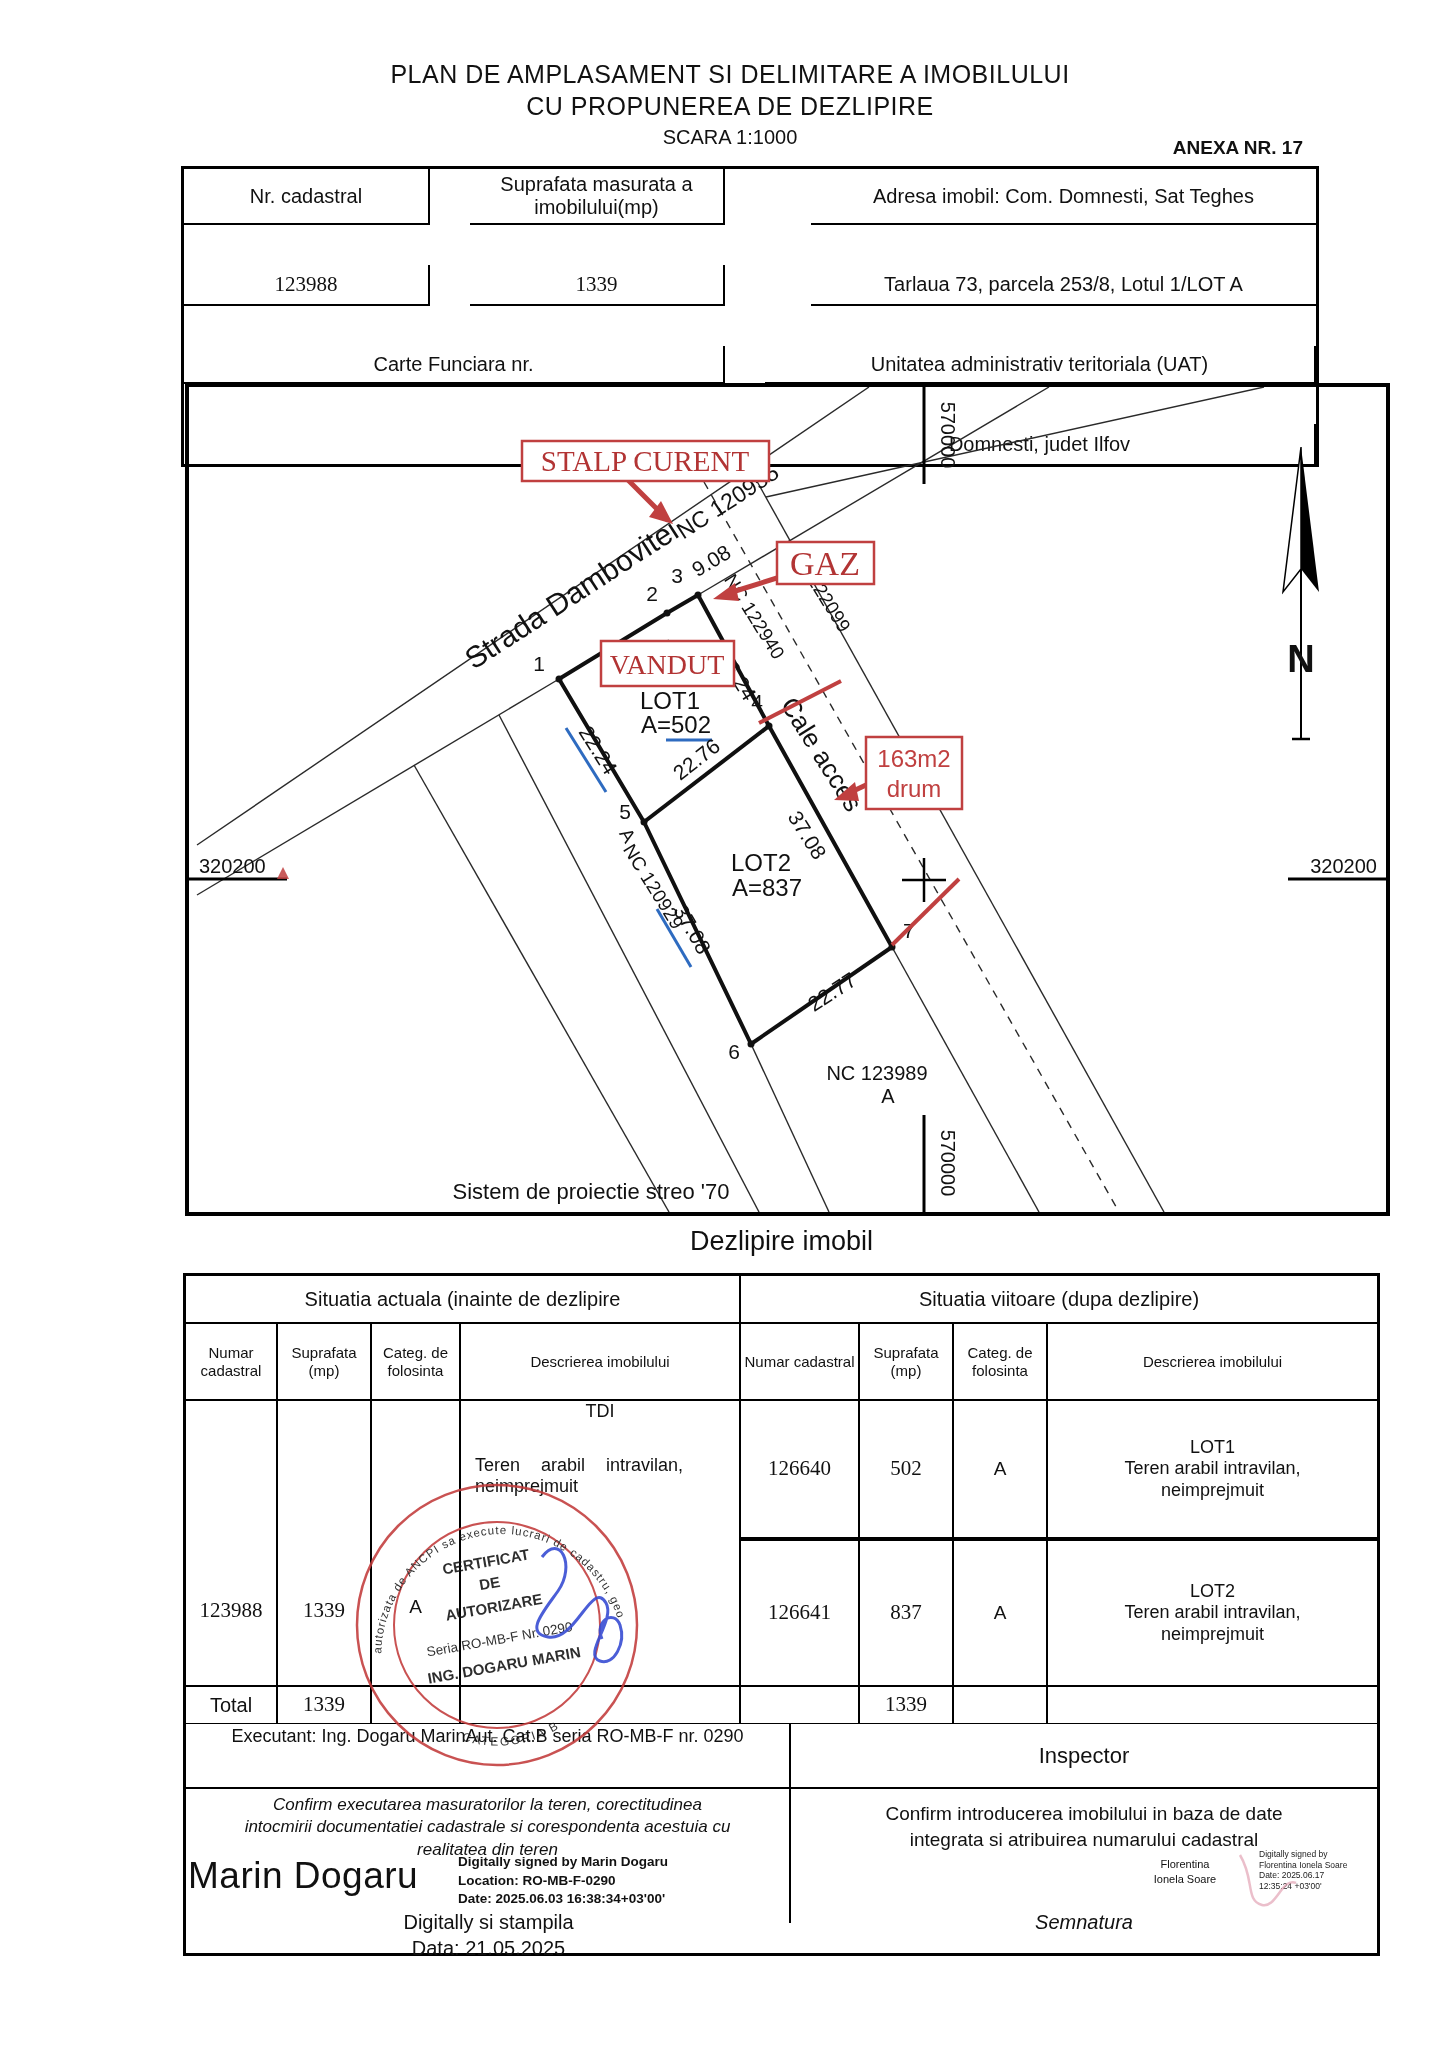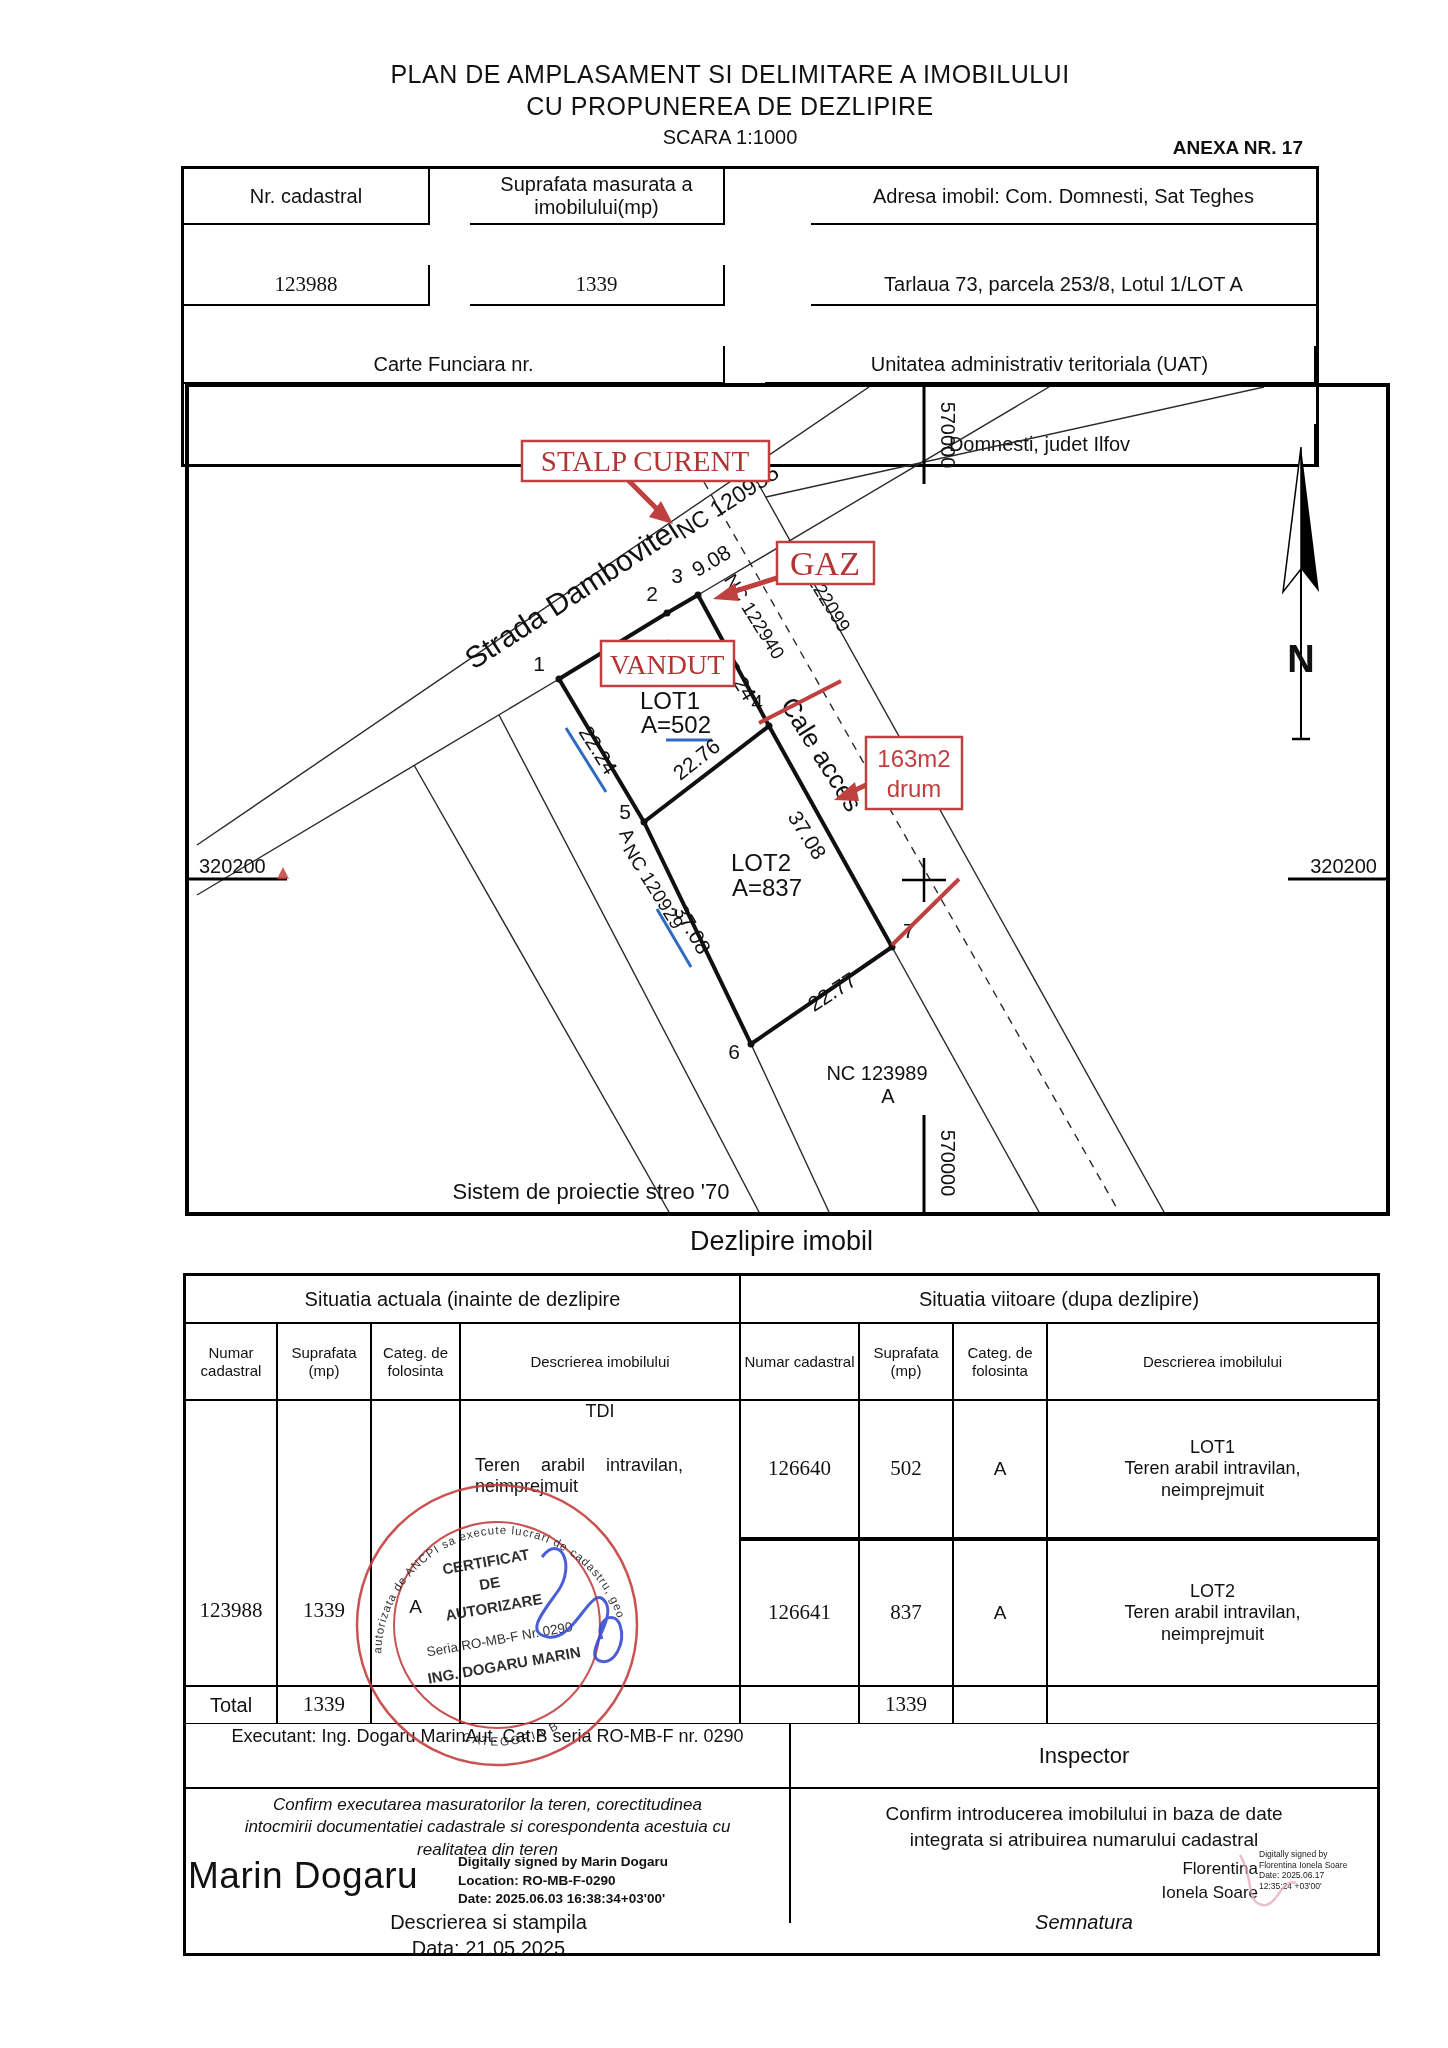--- a/index.html
+++ b/index.html
@@ -46,21 +46,21 @@
   .sec2 .rc{flex:1;display:flex;align-items:center;justify-content:center;font-size:22px;}
   .sec3{position:relative;display:flex;height:136px;border-top:2px solid #000;box-sizing:border-box;}
   .sec3 .lc{position:relative;width:605px;border-right:2px solid #000;box-sizing:border-box;}
   .sec3 .rc{position:relative;flex:1;}
   .confirmL{margin-top:5px;text-align:center;font-style:italic;font-size:17px;line-height:1.32;}
   .confirmR{margin-top:12px;text-align:center;font-size:19px;line-height:1.35;}
   .bigsig{position:absolute;left:2px;top:66px;font-size:37px;letter-spacing:.5px;}
   .digi{position:absolute;left:272px;top:64px;font-size:13.5px;line-height:1.38;font-weight:bold;}
   .capL1{position:absolute;left:0;top:122px;width:605px;text-align:center;font-size:20px;}
   .capL2{position:absolute;left:0;top:148px;width:605px;text-align:center;font-size:20px;}
-  .flor{position:absolute;left:367px;top:68px;width:100px;text-align:right;font-size:17px;line-height:1.4;}
+  .flor{position:absolute;left:344px;top:68px;width:100px;text-align:center;font-size:11px;line-height:1.4;}
   .flordigi{position:absolute;left:468px;top:60px;font-size:8.5px;line-height:1.25;font-weight:normal;color:#222;}
   .capR{position:absolute;left:0;top:122px;width:100%;text-align:center;font-size:20px;font-style:italic;}
   .stamp{left:347px;top:1465px;width:300px;height:320px;pointer-events:none;}
   .pink{left:1180px;top:1840px;width:170px;height:80px;pointer-events:none;}
 </style>
 </head>
 <body>
 
 <div class="page">
 
@@ -270,21 +270,21 @@
           <div>Confirm executarea masuratorilor la teren, corectitudinea</div>
           <div>intocmirii documentatiei cadastrale si corespondenta acestuia cu</div>
           <div>realitatea din teren</div>
         </div>
         <div class="bigsig">Marin Dogaru</div>
         <div class="digi">
           <div>Digitally signed by Marin Dogaru</div>
           <div>Location: RO-MB-F-0290</div>
           <div>Date: 2025.06.03 16:38:34+03'00'</div>
         </div>
-        <div class="capL1">Descrierea si stampila</div>
+        <div class="capL1">Digitally si stampila</div>
         <div class="capL2">Data: 21.05.2025</div>
       </div>
       <div class="rc">
         <div class="confirmR">
           <div>Confirm introducerea imobilului in baza de date</div>
           <div>integrata si atribuirea numarului cadastral</div>
         </div>
         <div class="flor">
           <div>Florentina</div>
           <div>Ionela Soare</div>

